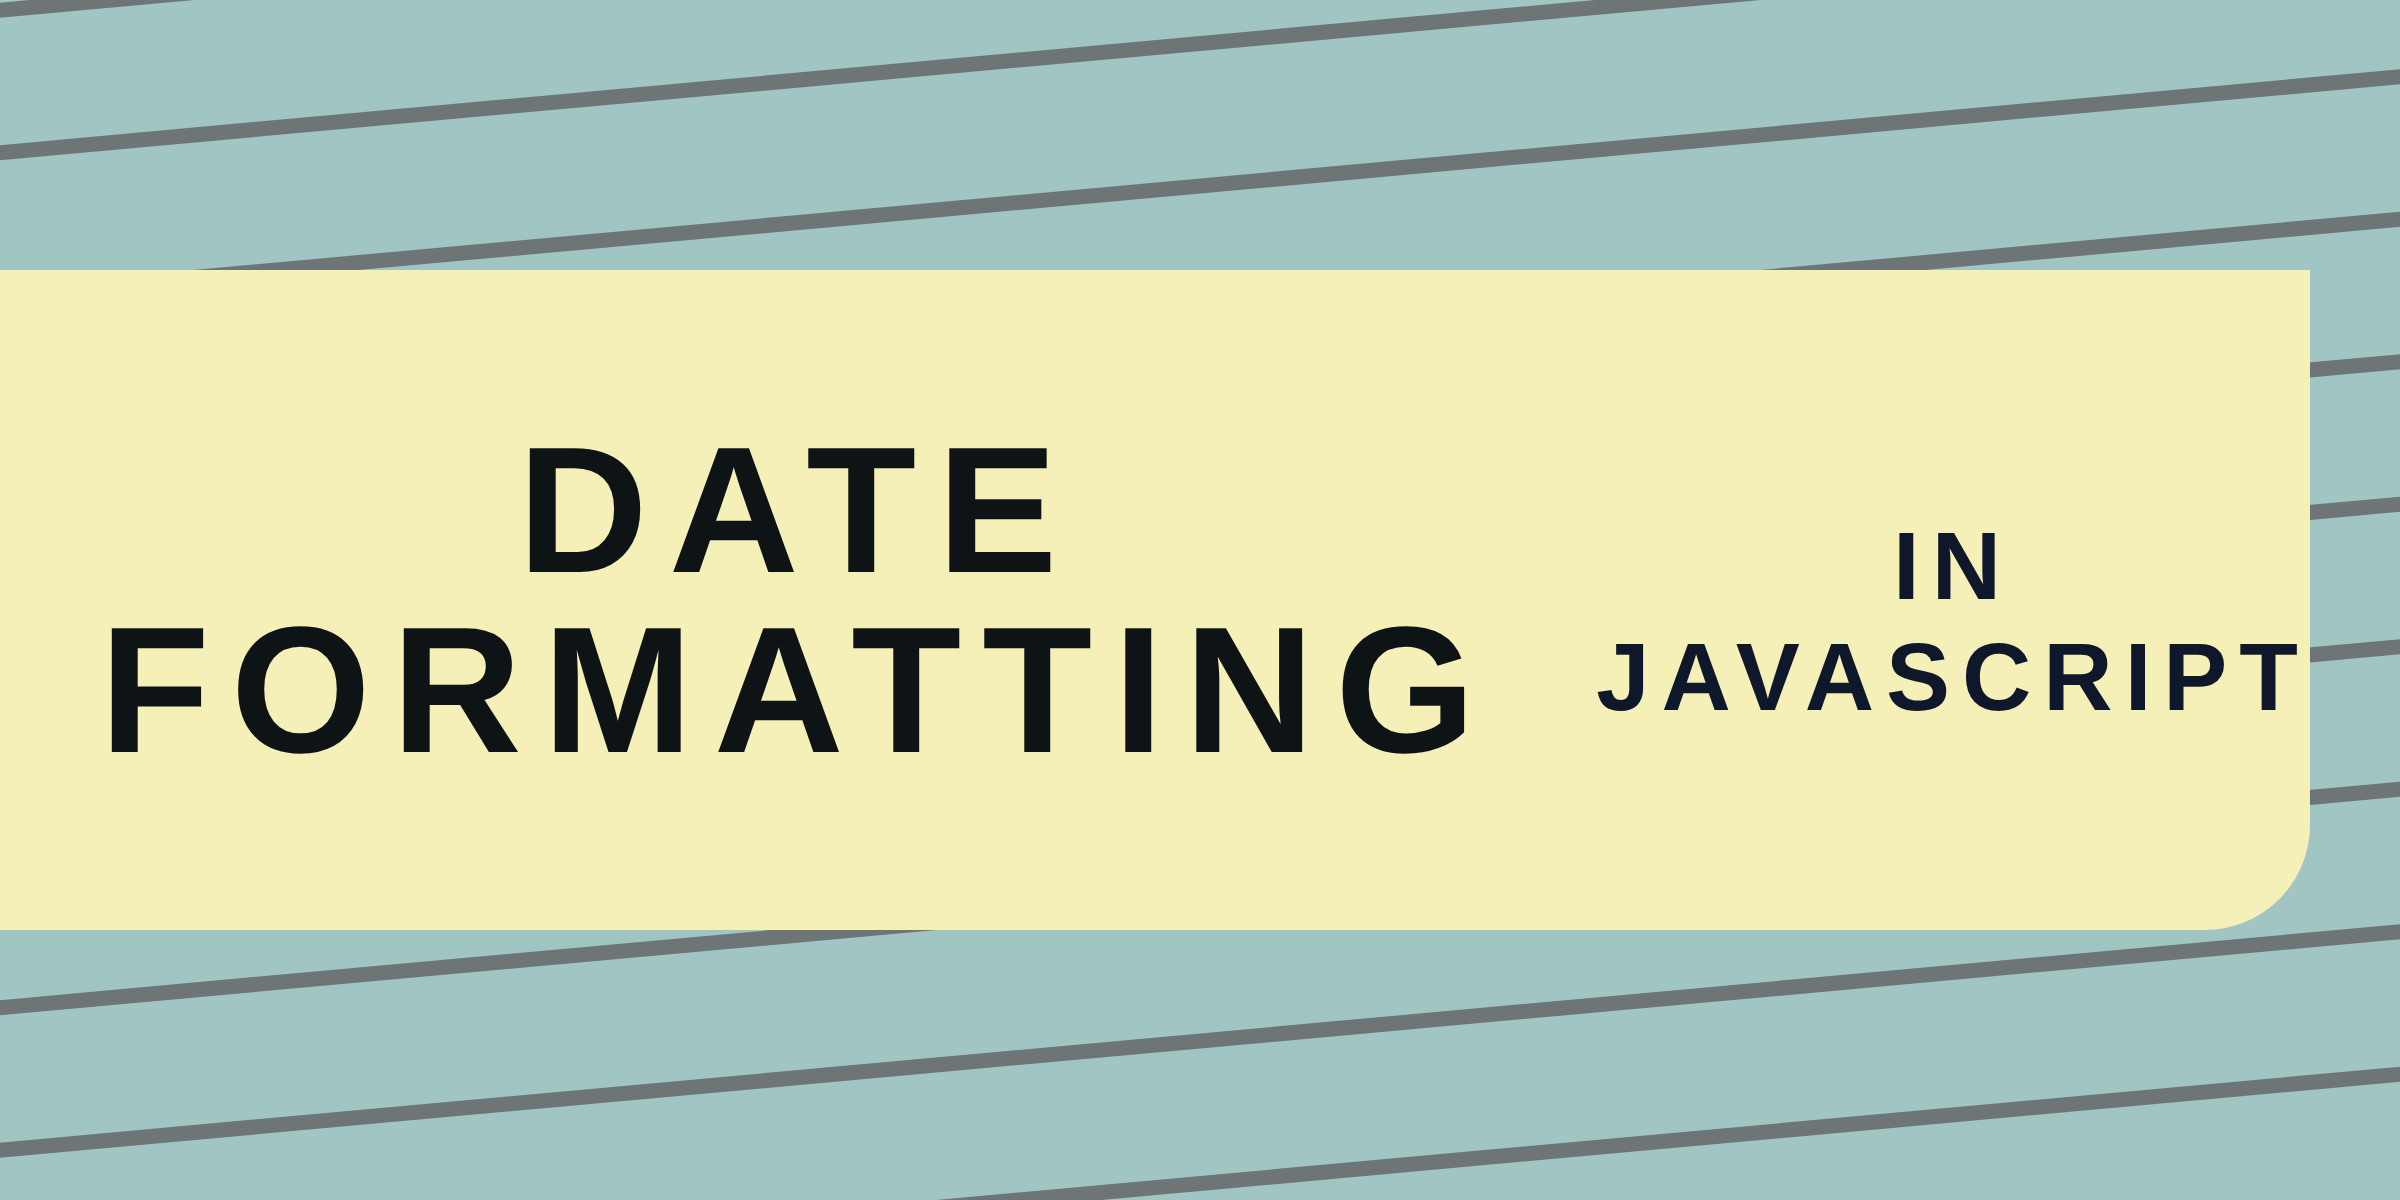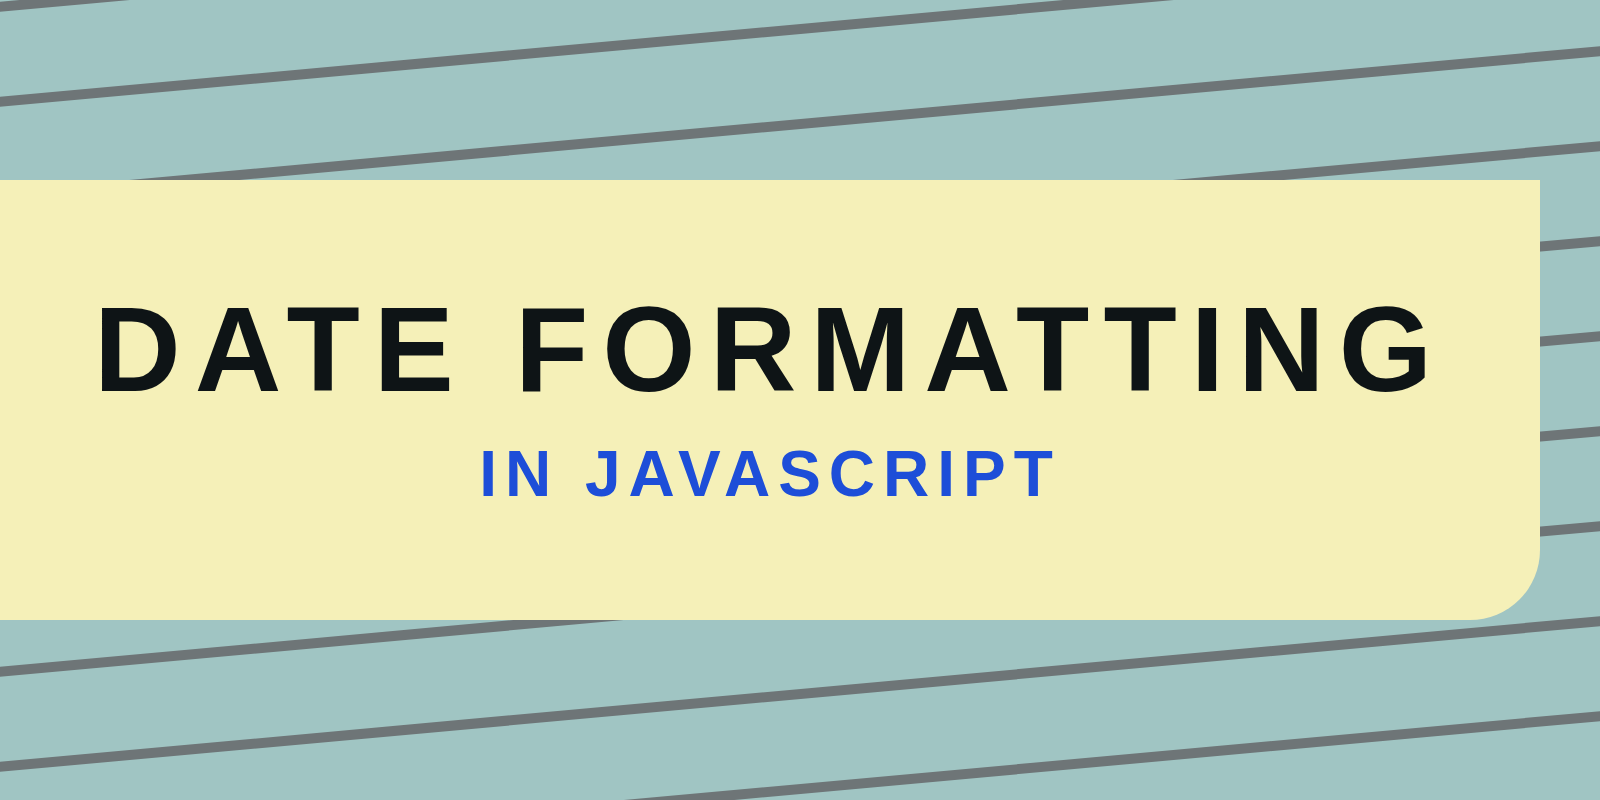--- a/index.html
+++ b/index.html
@@ -28,40 +28,40 @@
   }
   .card {
     position: absolute;
     left: 0;
     top: 180px;
     width: 1540px;
     height: 440px;
     background: #f5f0b8;
     border-bottom-right-radius: 70px;
     display: flex;
-    flex-direction: column;
+    flex-direction: row;
     align-items: center;
     justify-content: center;
     z-index: 5;
   }
   .title {
     font-size: 120px;
     font-weight: 900;
     letter-spacing: 14px;
     color: #0e1416;
     text-align: center;
     line-height: 1;
     margin: 0;
     font-stretch: condensed;
   }
   .subtitle {
     font-size: 64px;
     font-weight: 900;
     letter-spacing: 8px;
-    color: #1d4ed8;
+    color: #0f172a;
     text-align: center;
     margin: 28px 0 0 0;
     font-stretch: condensed;
   }
 </style>
 </head>
 <body>
 
 <div class="stage">
   <div class="stripe" style="top: 20px;"></div>

